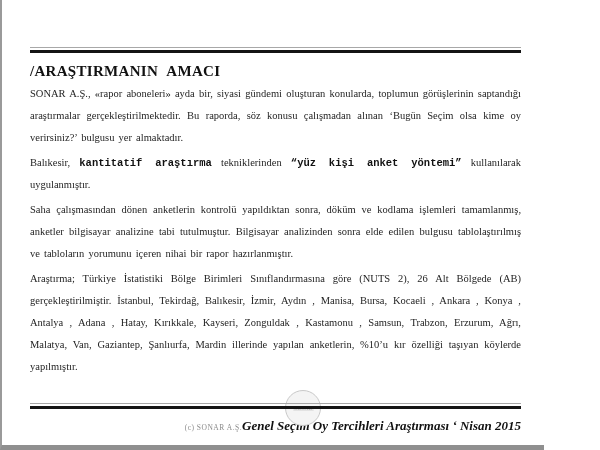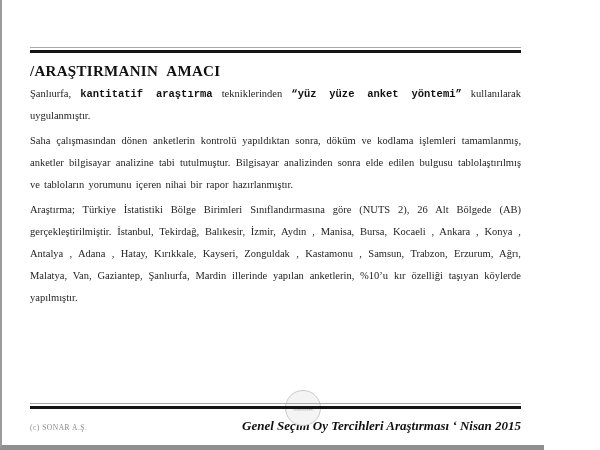--- a/index.html
+++ b/index.html
@@ -58,21 +58,21 @@
 
   .footer {
     position: absolute;
     left: 28px;
     right: 23px;
     top: 403px;
   }
   .footer .rule { position: relative; z-index: 2; }
   .footer-row {
     display: flex;
-    justify-content: space-between;
+    justify-content: flex-end;
     align-items: baseline;
     margin-top: 9px;
     font-family: Liberation Serif, serif;
   }
   .copyright {
     font-size: 7.5px;
     color: #8a8a8a;
     letter-spacing: 0.5px;
   }
   .report-title {
@@ -111,23 +111,24 @@
 <body>
 
 <div class="page">
 
   <div class="content">
 
     <div class="rule rule-top"></div>
 
     <h1 class="section-title">/ARAŞTIRMANIN AMACI</h1>
 
+    <p class="body">SONAR A.Ş., «rapor aboneleri» ayda bir, siyasi gündemi oluşturan konularda, toplumun görüşlerinin saptandığı araştırmalar gerçekleştirilmektedir. Bu raporda, söz konusu çalışmadan alınan ‘Bugün Seçim olsa kime oy verirsiniz?’ bulgusu yer almaktadır.</p>
 
 
-    <p class="body"><span>Şanlıurfa, </span><b>kantitatif araştırma</b><span> tekniklerinden </span><b>“yüz yüze anket yöntemi”</b><span> kullanılarak uygulanmıştır.</span></p>
+    <p class="body"><span>Balıkesir, </span><b>kantitatif araştırma</b><span> tekniklerinden </span><b>“yüz kişi anket yöntemi”</b><span> kullanılarak uygulanmıştır.</span></p>
 
 
     <p class="body mt-para-sm">Saha çalışmasından dönen anketlerin kontrolü yapıldıktan sonra, döküm ve kodlama işlemleri tamamlanmış, anketler bilgisayar analizine tabi tutulmuştur. Bilgisayar analizinden sonra elde edilen bulgusu tablolaştırılmış ve tabloların yorumunu içeren nihai bir rapor hazırlanmıştır.</p>
 
     <p class="body mt-para-lg">Araştırma; Türkiye İstatistiki Bölge Birimleri Sınıflandırmasına göre (NUTS 2), 26 Alt Bölgede (AB) gerçekleştirilmiştir. İstanbul, Tekirdağ, Balıkesir, İzmir, Aydın , Manisa, Bursa, Kocaeli , Ankara , Konya , Antalya , Adana , Hatay, Kırıkkale, Kayseri, Zonguldak , Kastamonu , Samsun, Trabzon, Erzurum, Ağrı, Malatya, Van, Gaziantep, Şanlıurfa, Mardin illerinde yapılan anketlerin, %10’u kır özelliği taşıyan köylerde yapılmıştır.</p>
 
   </div>
 
   <div class="seal">
     <span class="seal-inner">SONAR</span>

